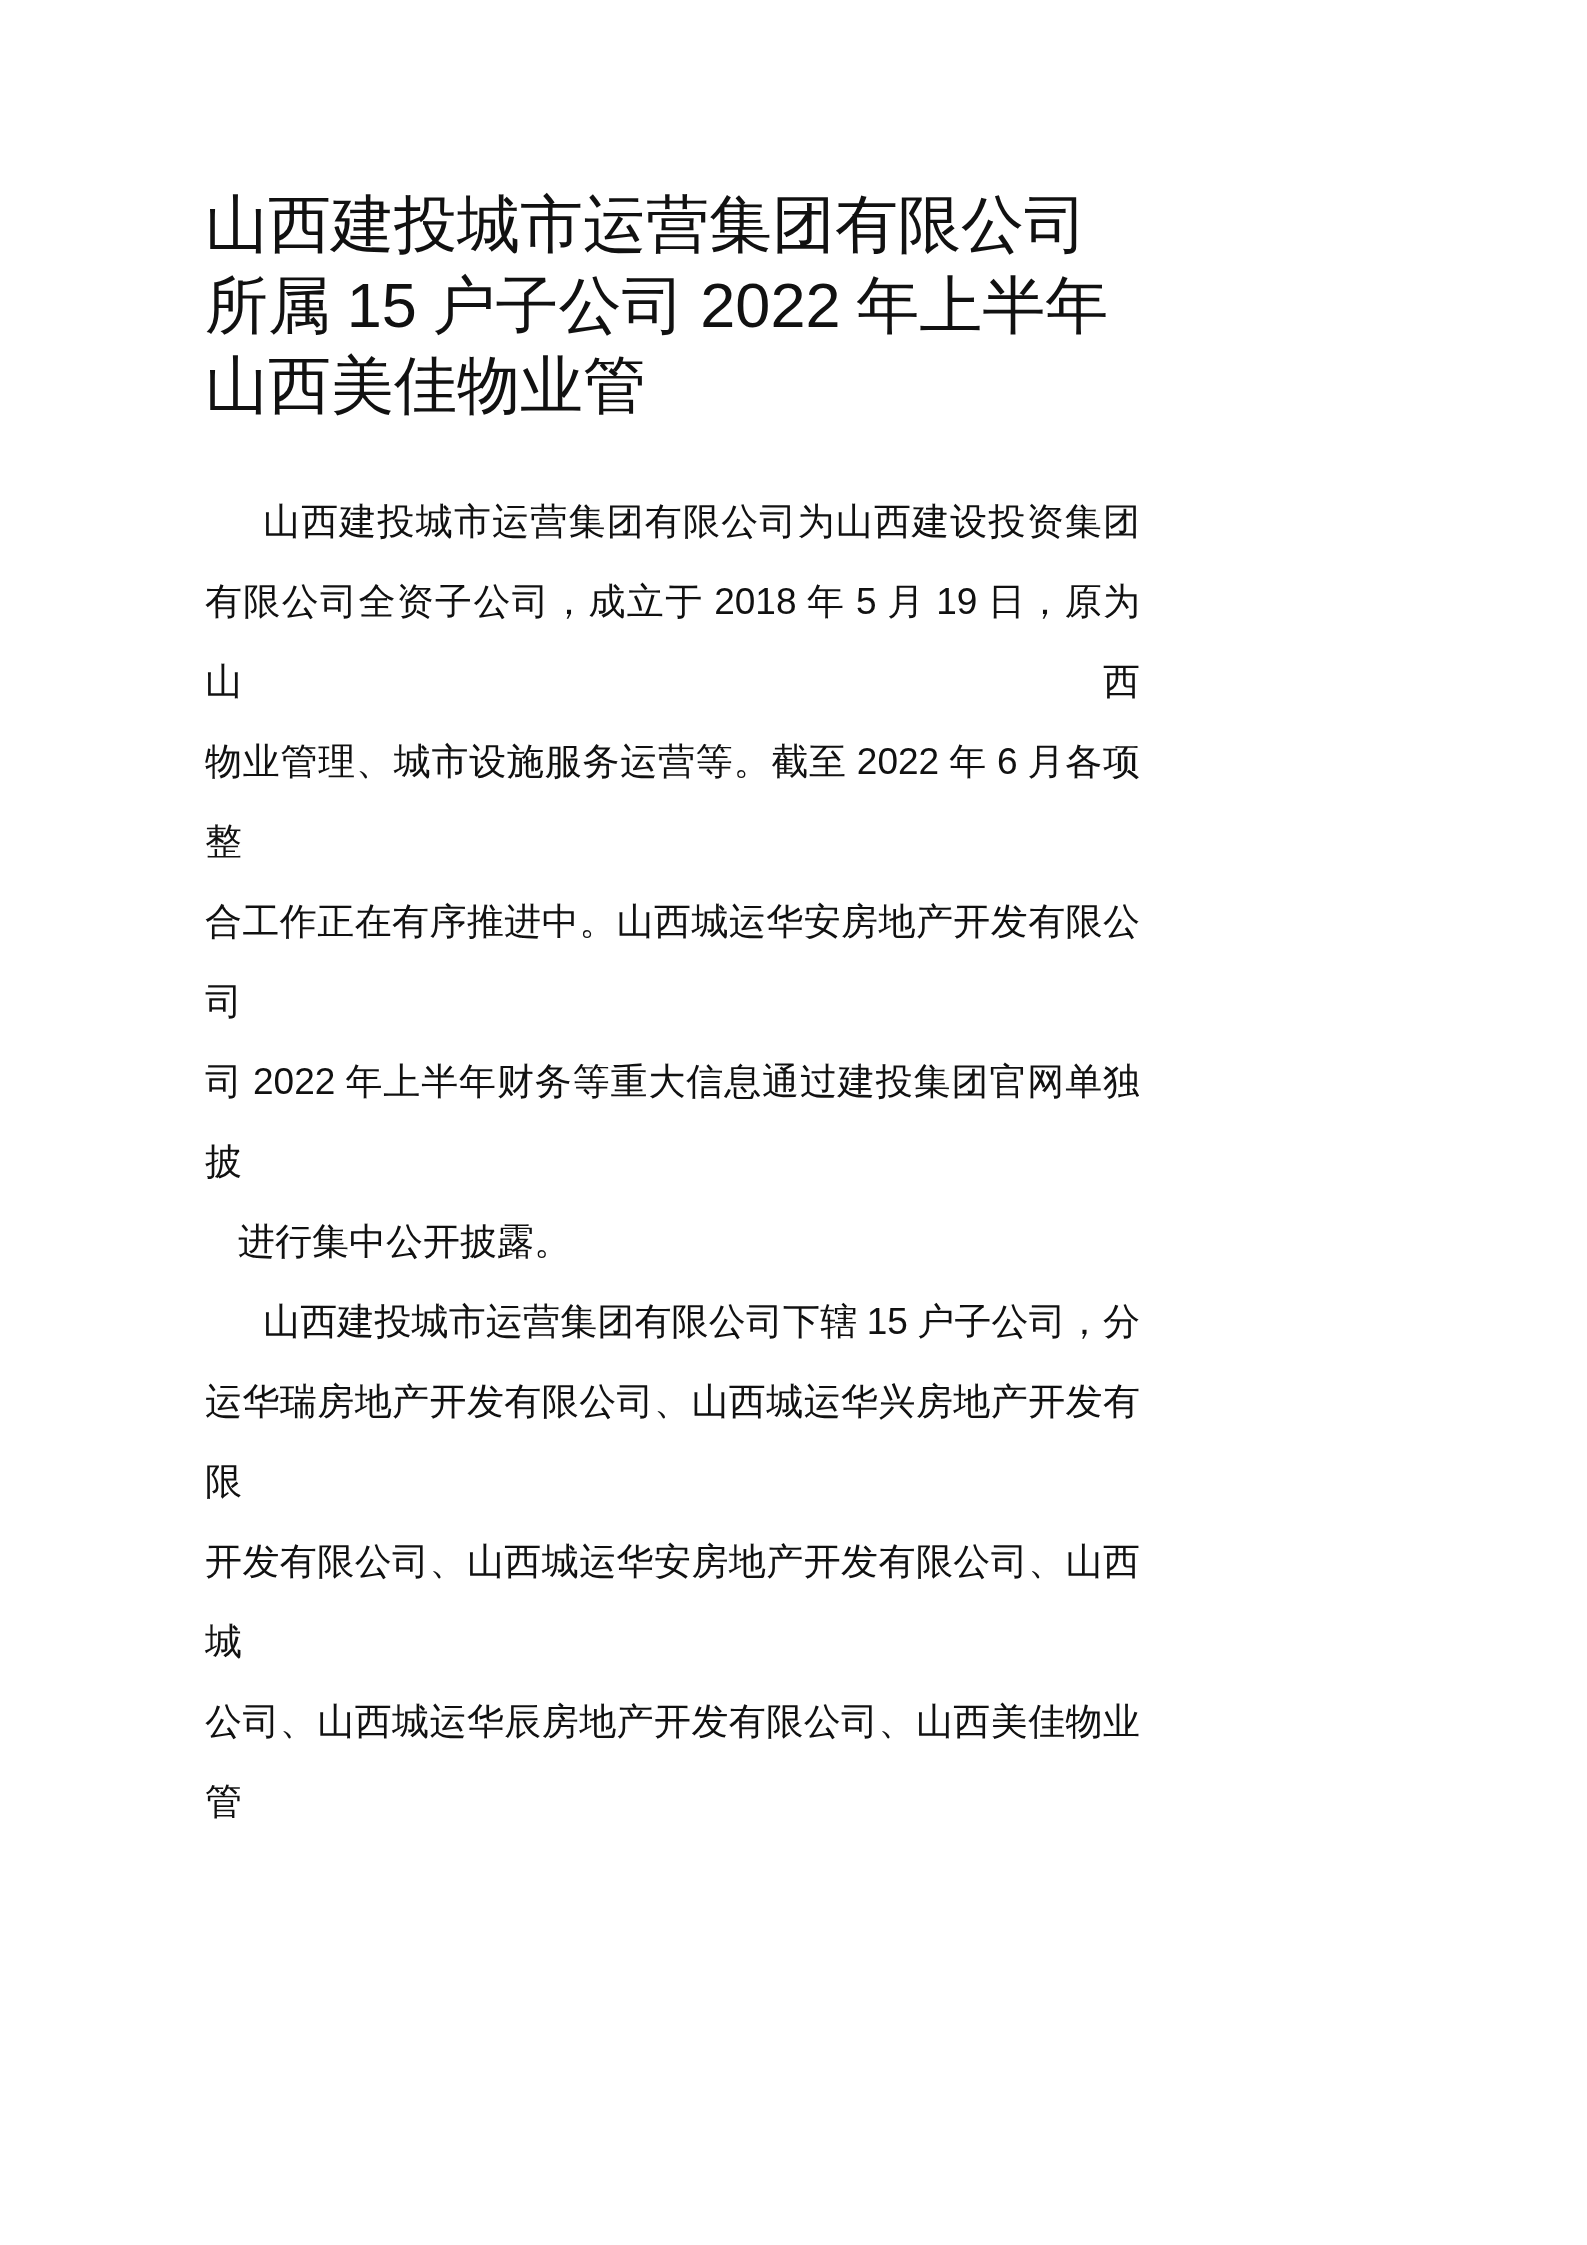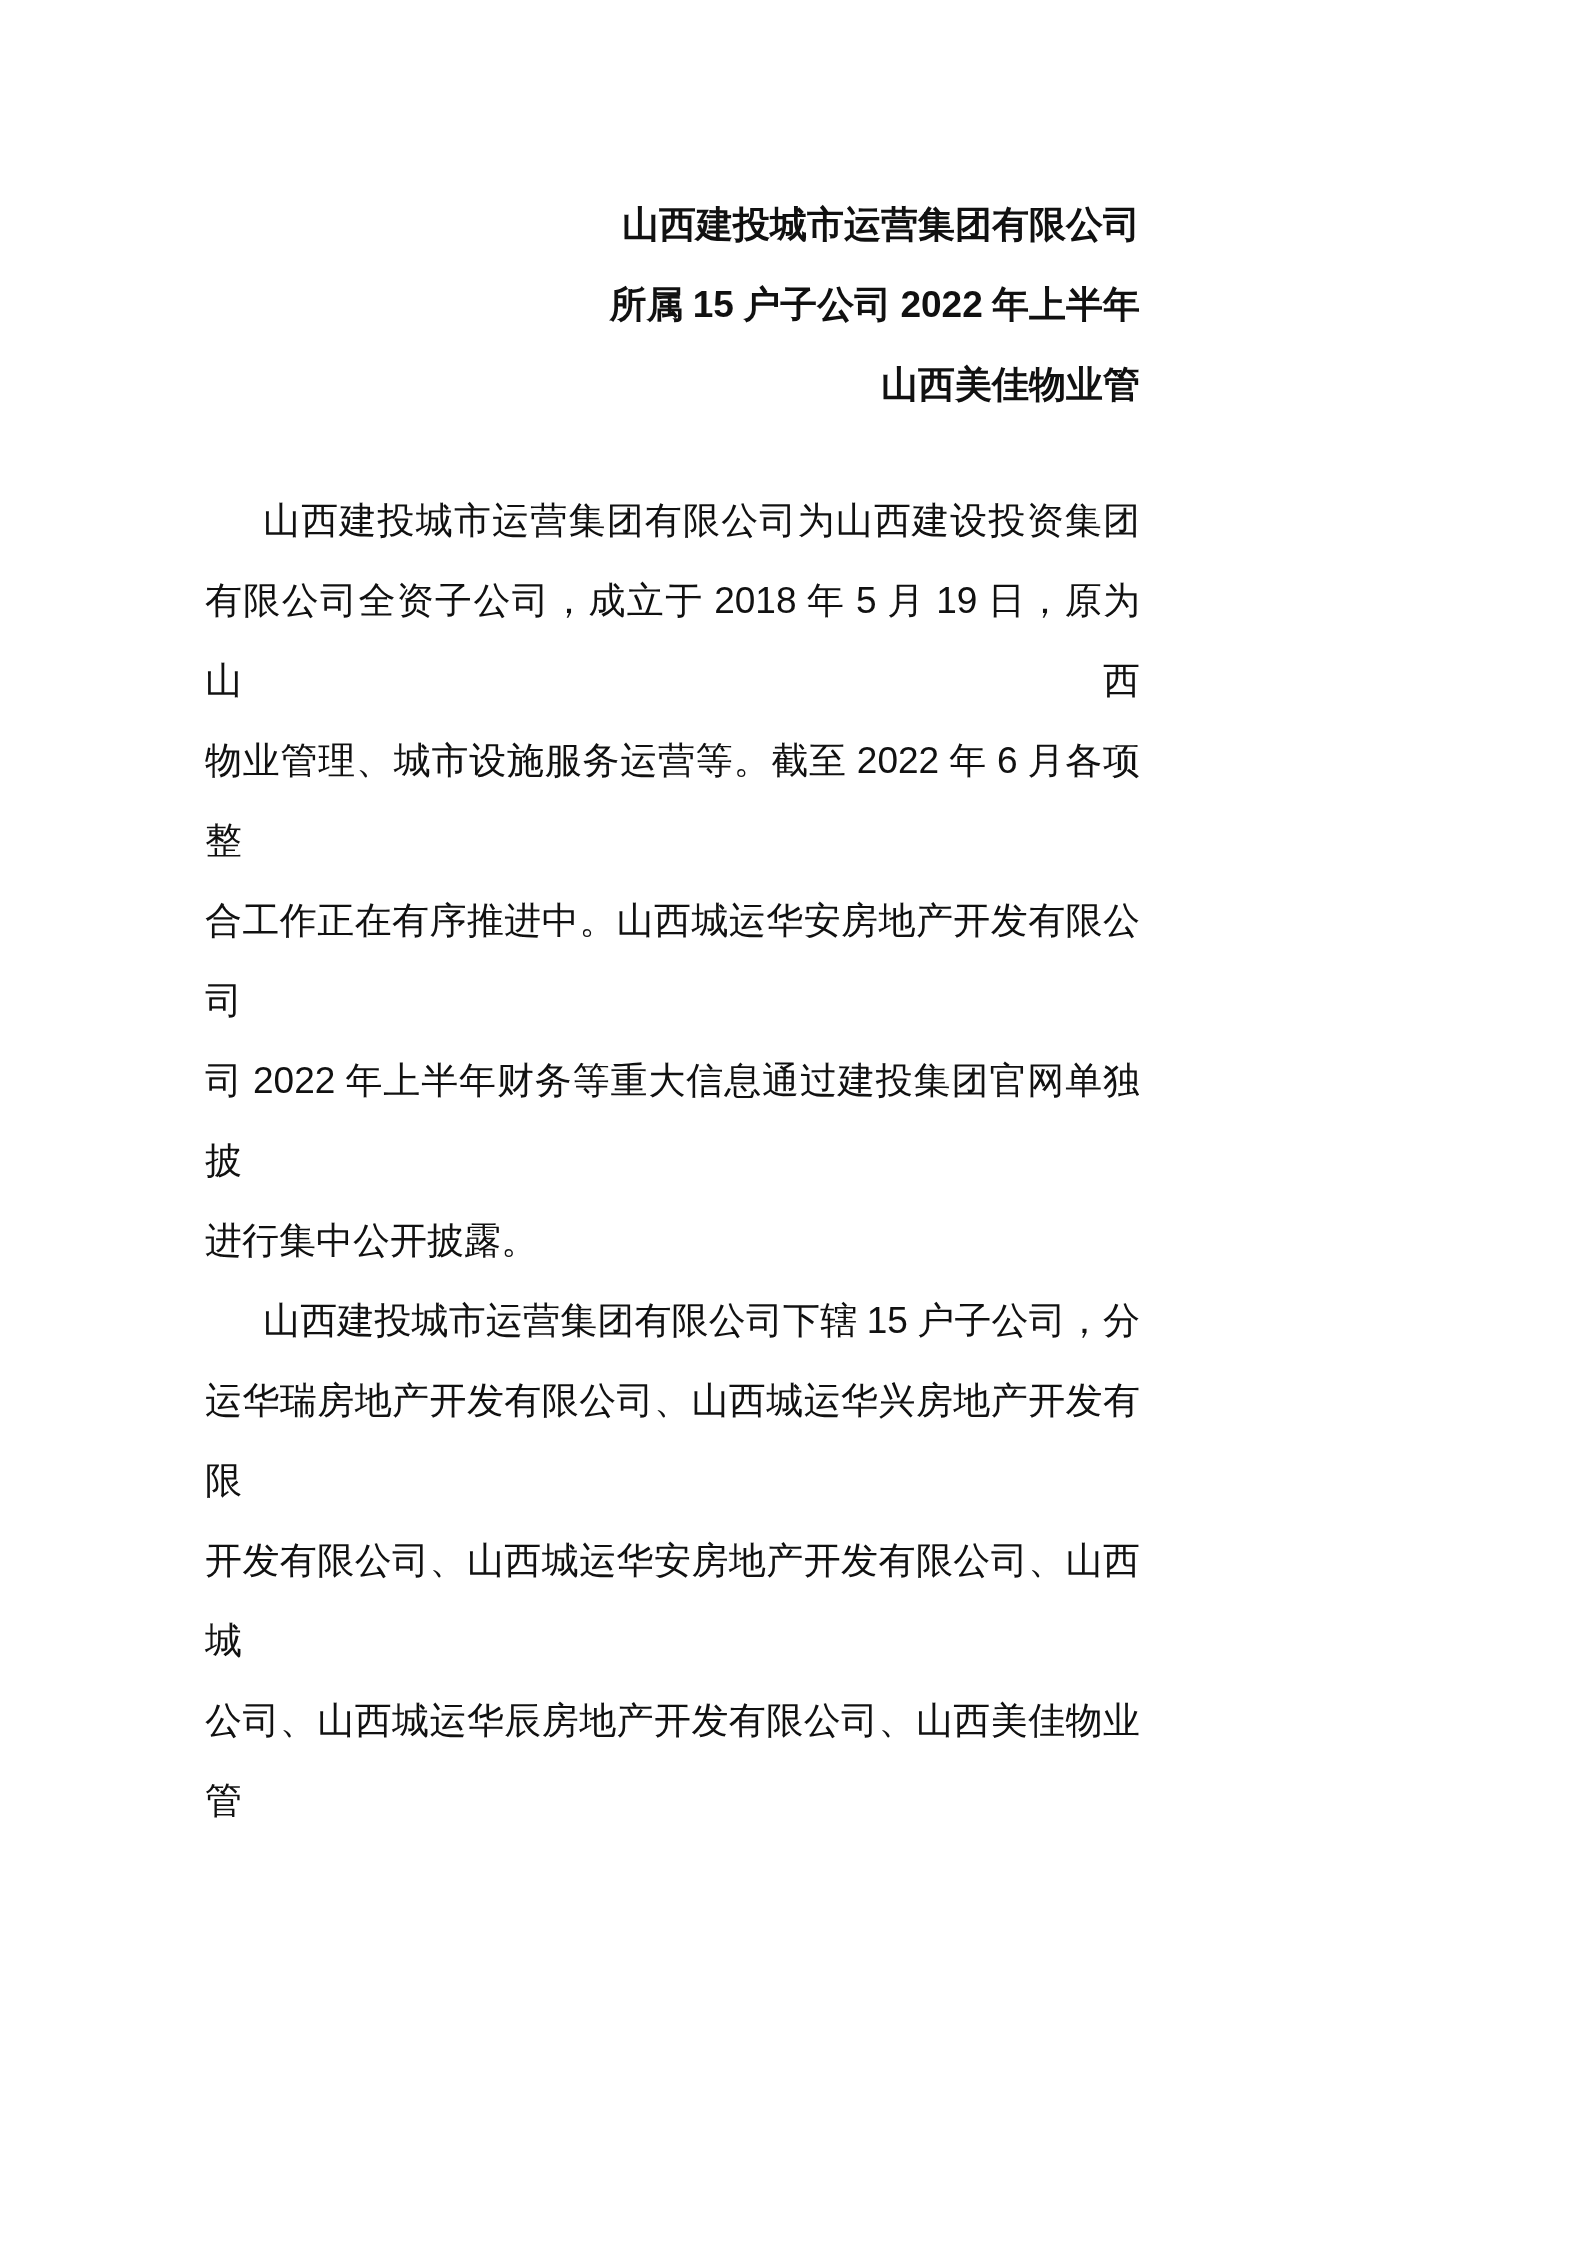--- a/index.html
+++ b/index.html
@@ -20,37 +20,38 @@
   .content {
     position: absolute;
     left: 205px;
     top: 185px;
     width: 935px;
   }
   .title-block {
     width: 100%;
   }
   .title-line {
-    font-size: 37px;
+    font-size: 63px;
     line-height: 80px;
-    font-weight: 700;
-    text-align: right;
+    font-weight: 400;
+    text-align: left;
     white-space: nowrap;
   }
   .body-block {
     margin-top: 56px;
   }
   .line {
     font-size: 37px;
     line-height: 80px;
     text-align: justify;
     text-align-last: justify;
   }
   .line.para-last {
     text-align-last: left;
+    margin-left: 33px;
   }
   .line.para-first {
     text-indent: 58px;
   }
   .num {
     font-family: "Liberation Sans", "DejaVu Sans", sans-serif;
   }
 </style>
 </head>
 <body>

